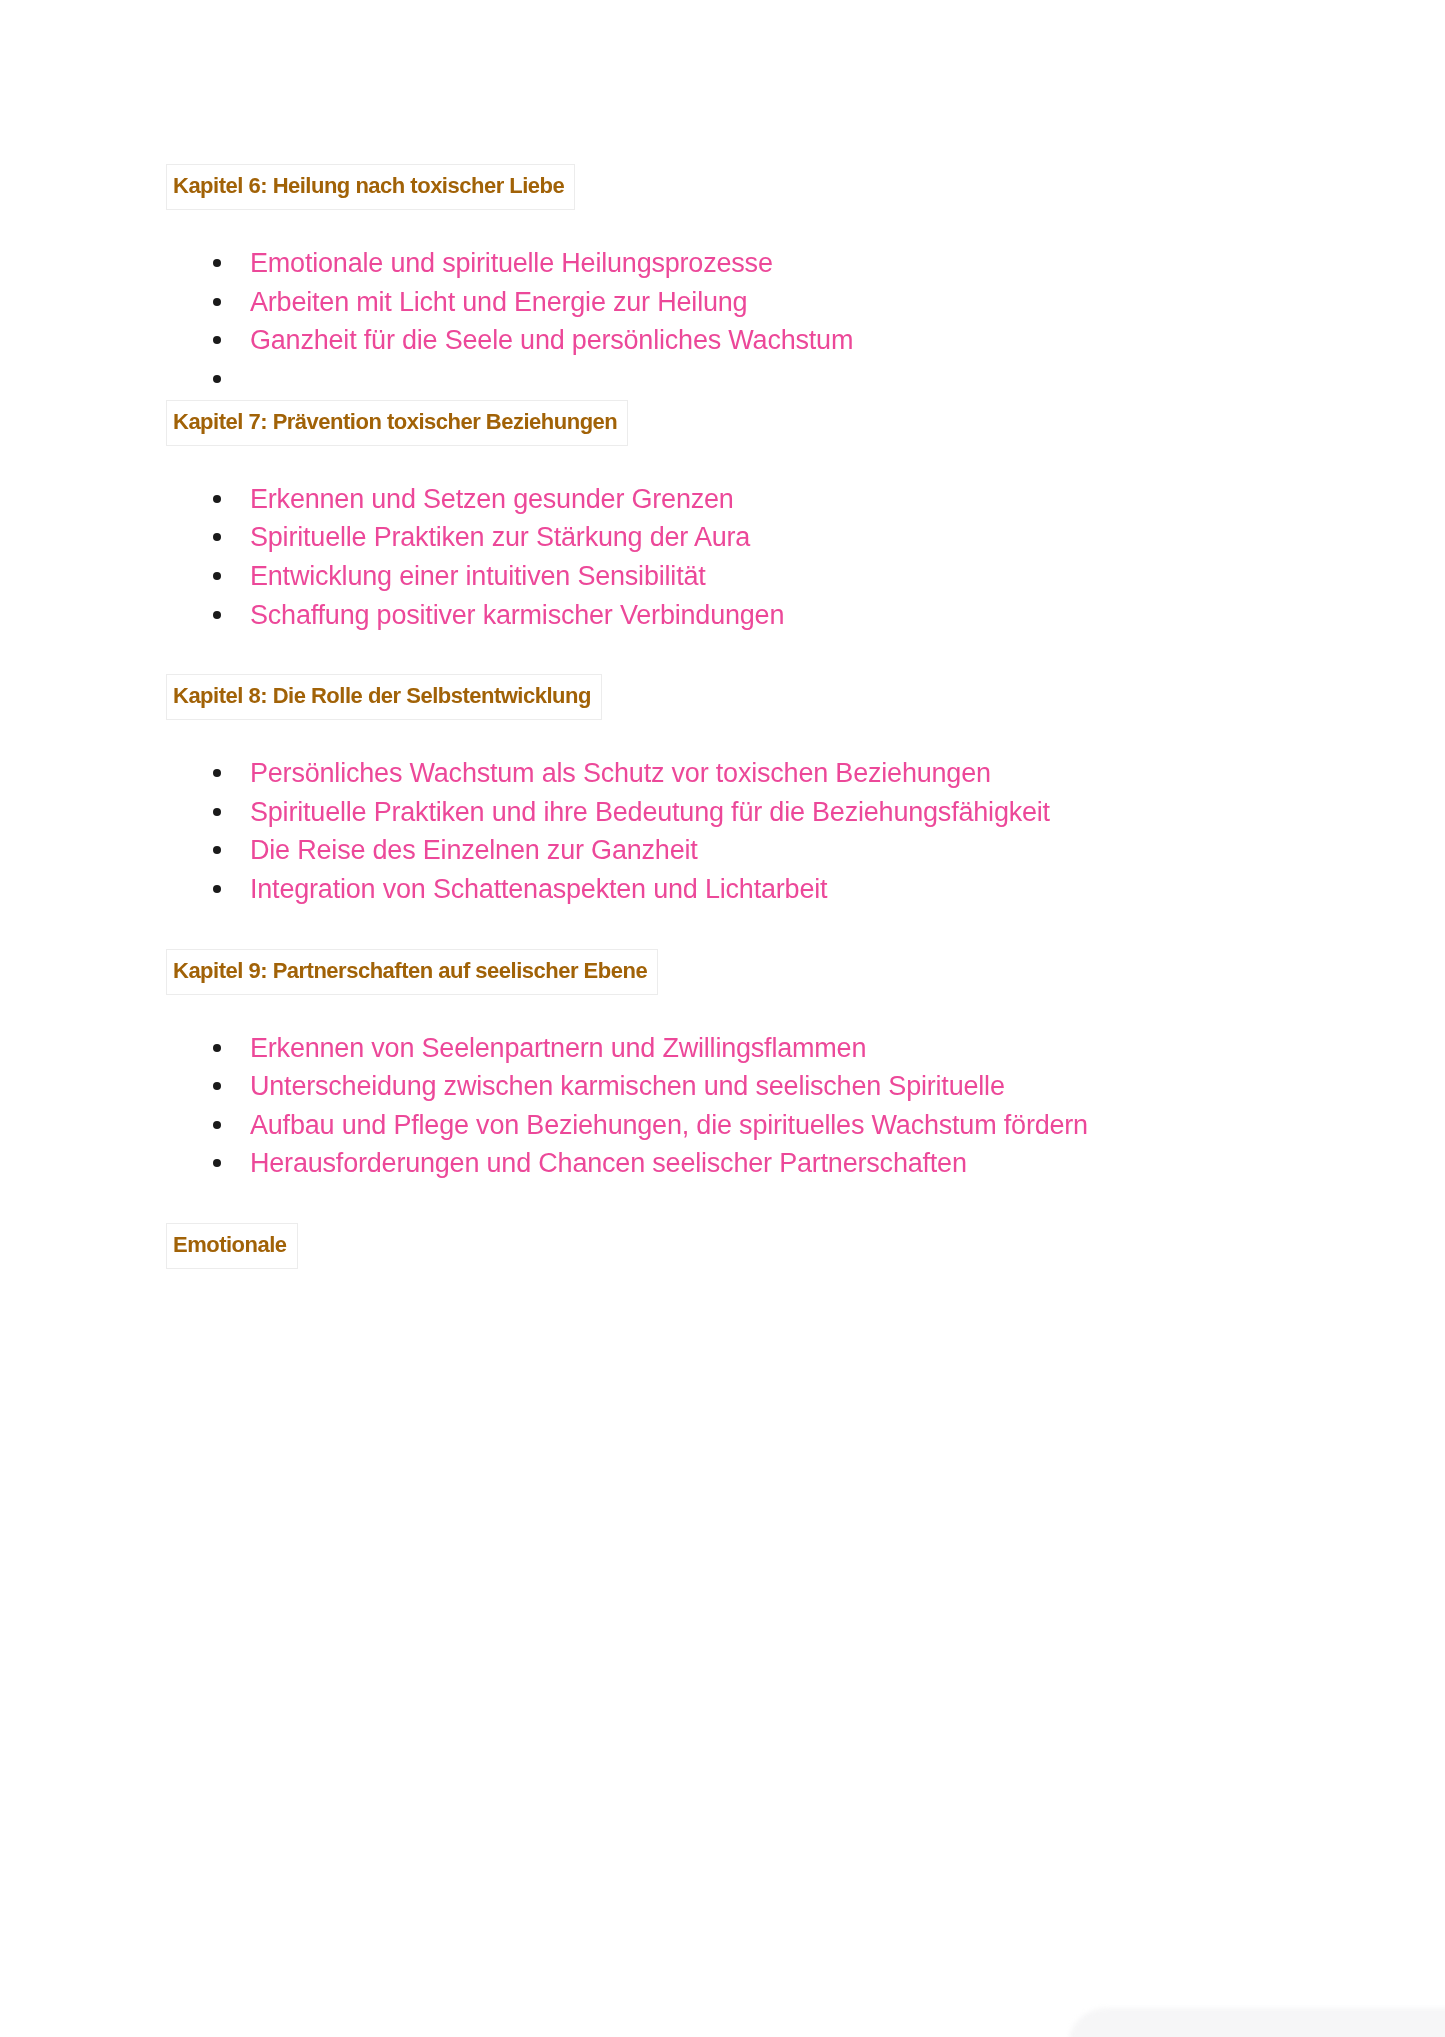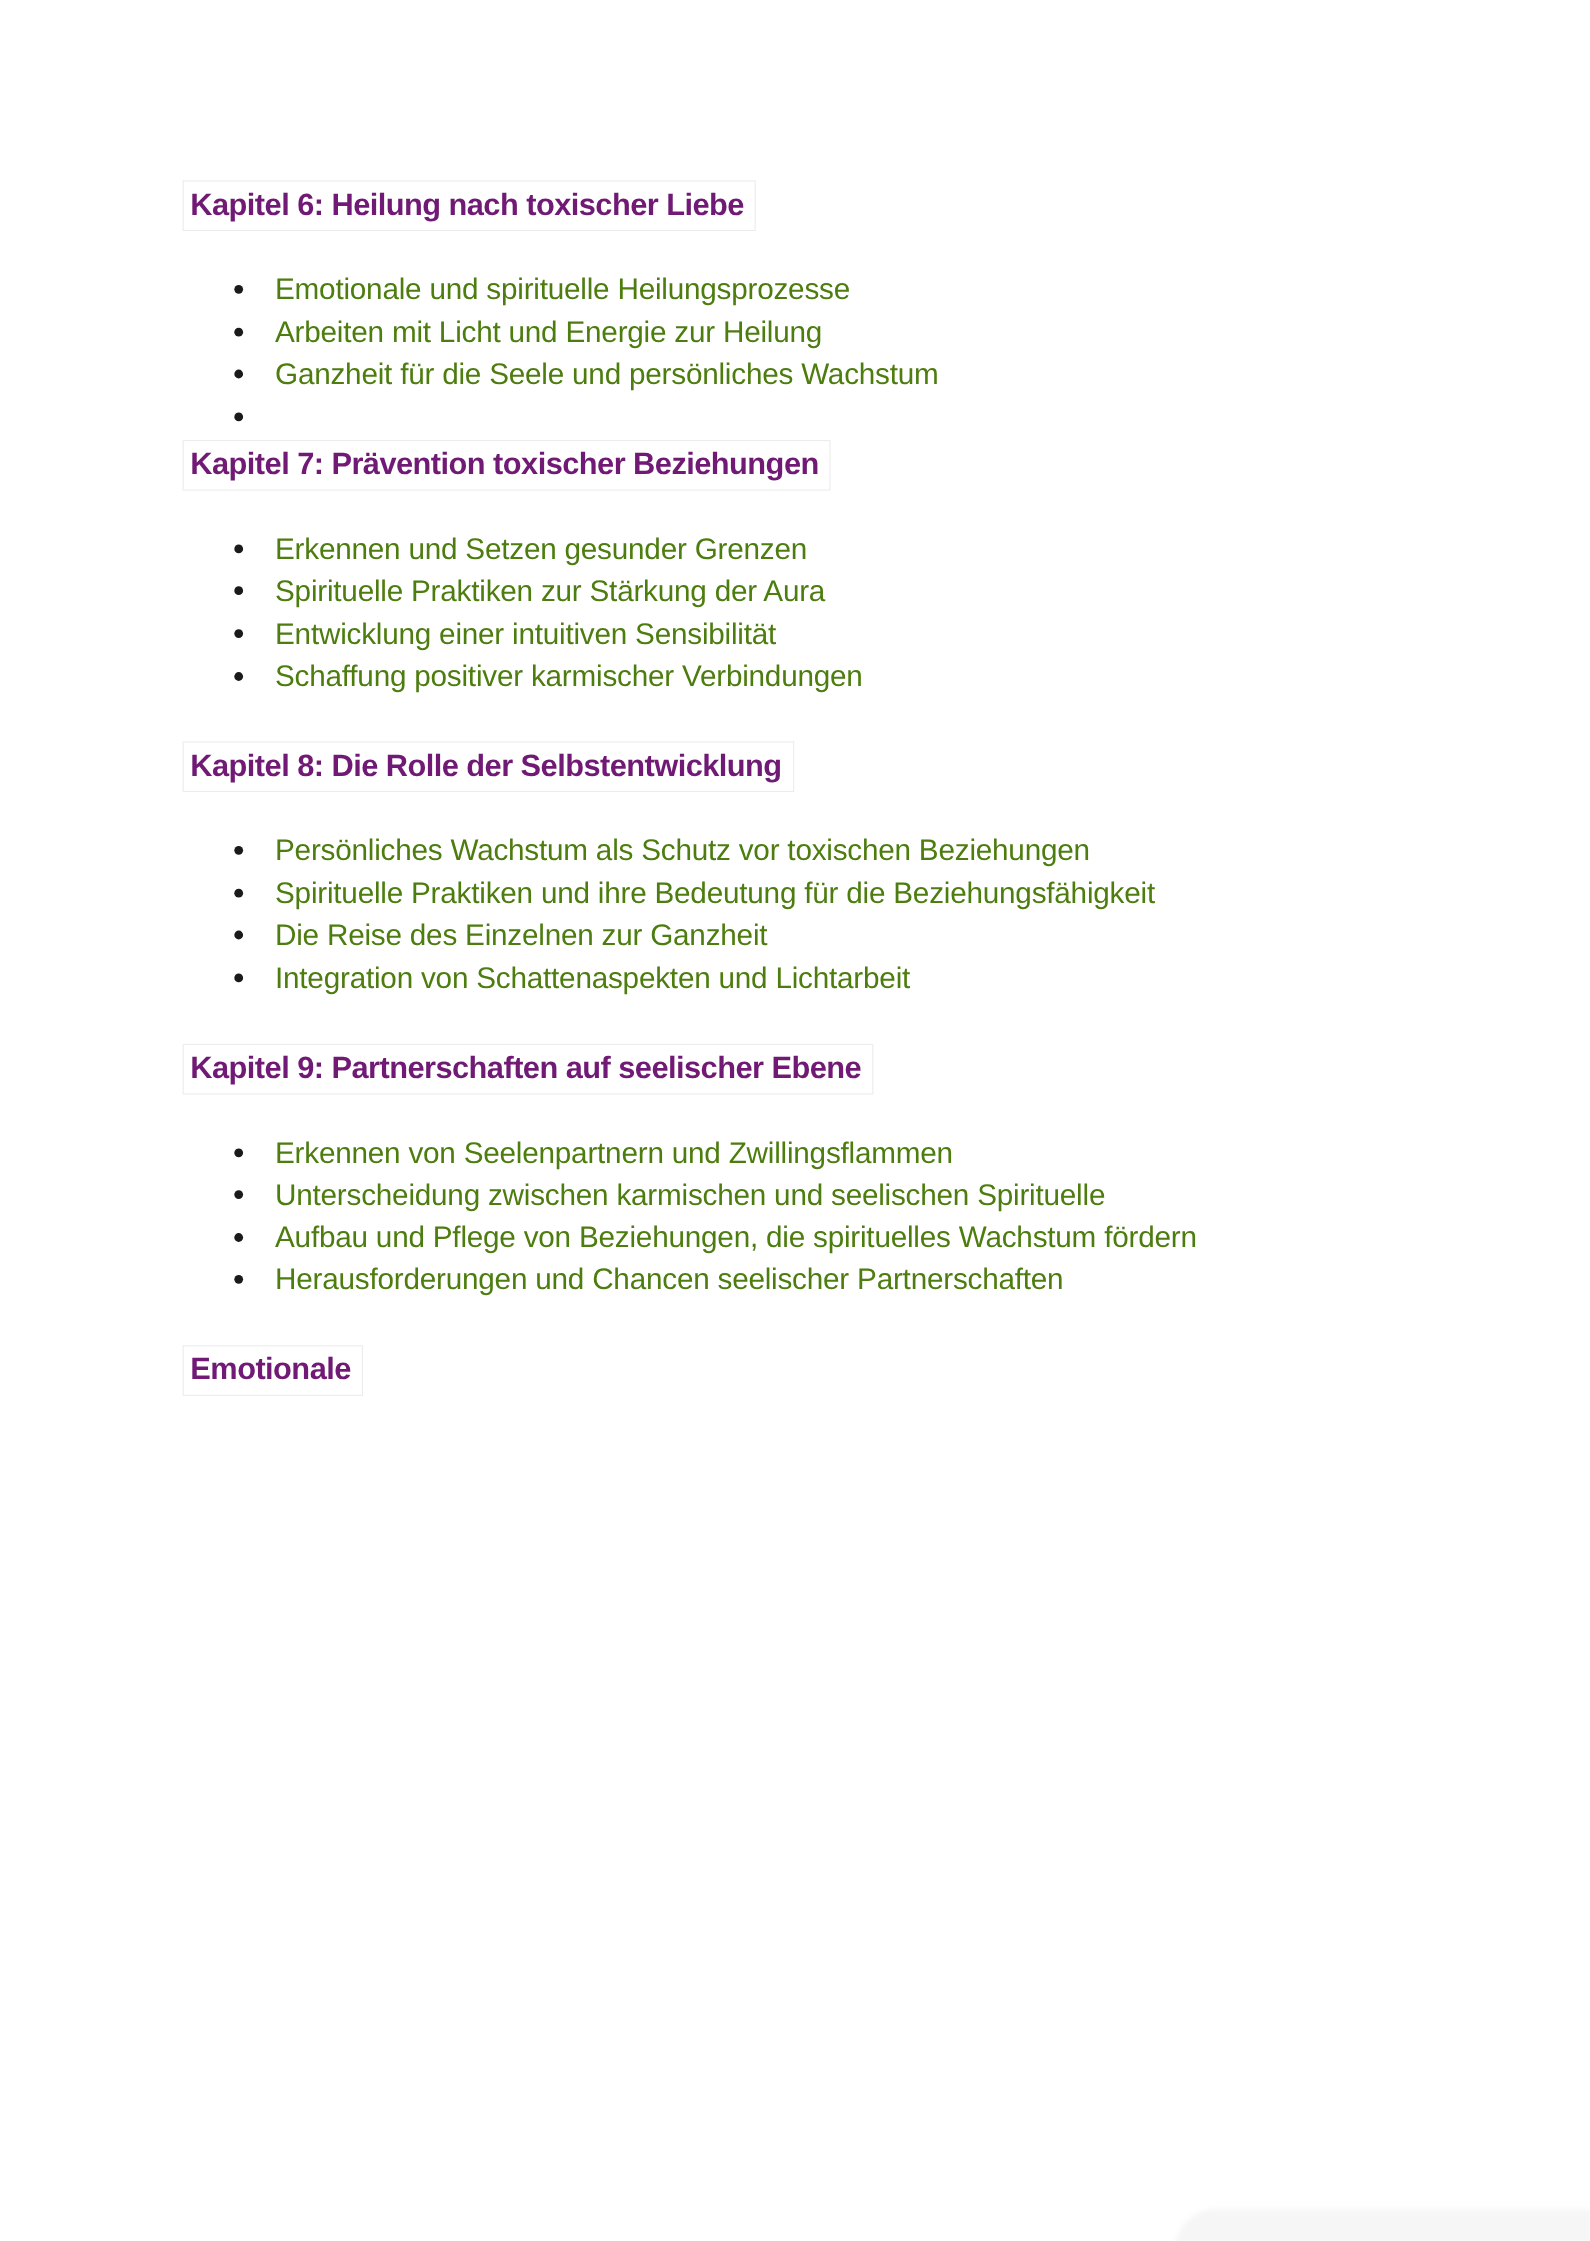--- a/index.html
+++ b/index.html
@@ -17,38 +17,38 @@
     left: 166px;
     right: 120px;
   }
   .chapter-heading {
     display: inline-block;
     width: max-content;
     margin: 0;
     border: 1px solid #ececec;
     background: #ffffff;
     padding: 4px 10px 6px 6px;
-    font-size: 28px;
+    font-size: 22px;
     line-height: 34px;
     font-weight: bold;
     letter-spacing: -0.5px;
-    color: #701a75;
+    color: #a16207;
   }
   .section { margin: 0; }
   .toc-list {
     list-style: none;
     margin: 34px 0 40px 0;
     padding: 0 0 0 84px;
   }
   .toc-list li {
     position: relative;
     font-size: 27px;
     line-height: 38.6px;
     letter-spacing: -0.2px;
-    color: #4d7c0f;
+    color: #ec4899;
     white-space: nowrap;
   }
   .toc-list li .bullet-dot {
     position: absolute;
     left: -37px;
     top: 15px;
     width: 8px;
     height: 8px;
     border-radius: 50%;
     background: #1a1a1a;

